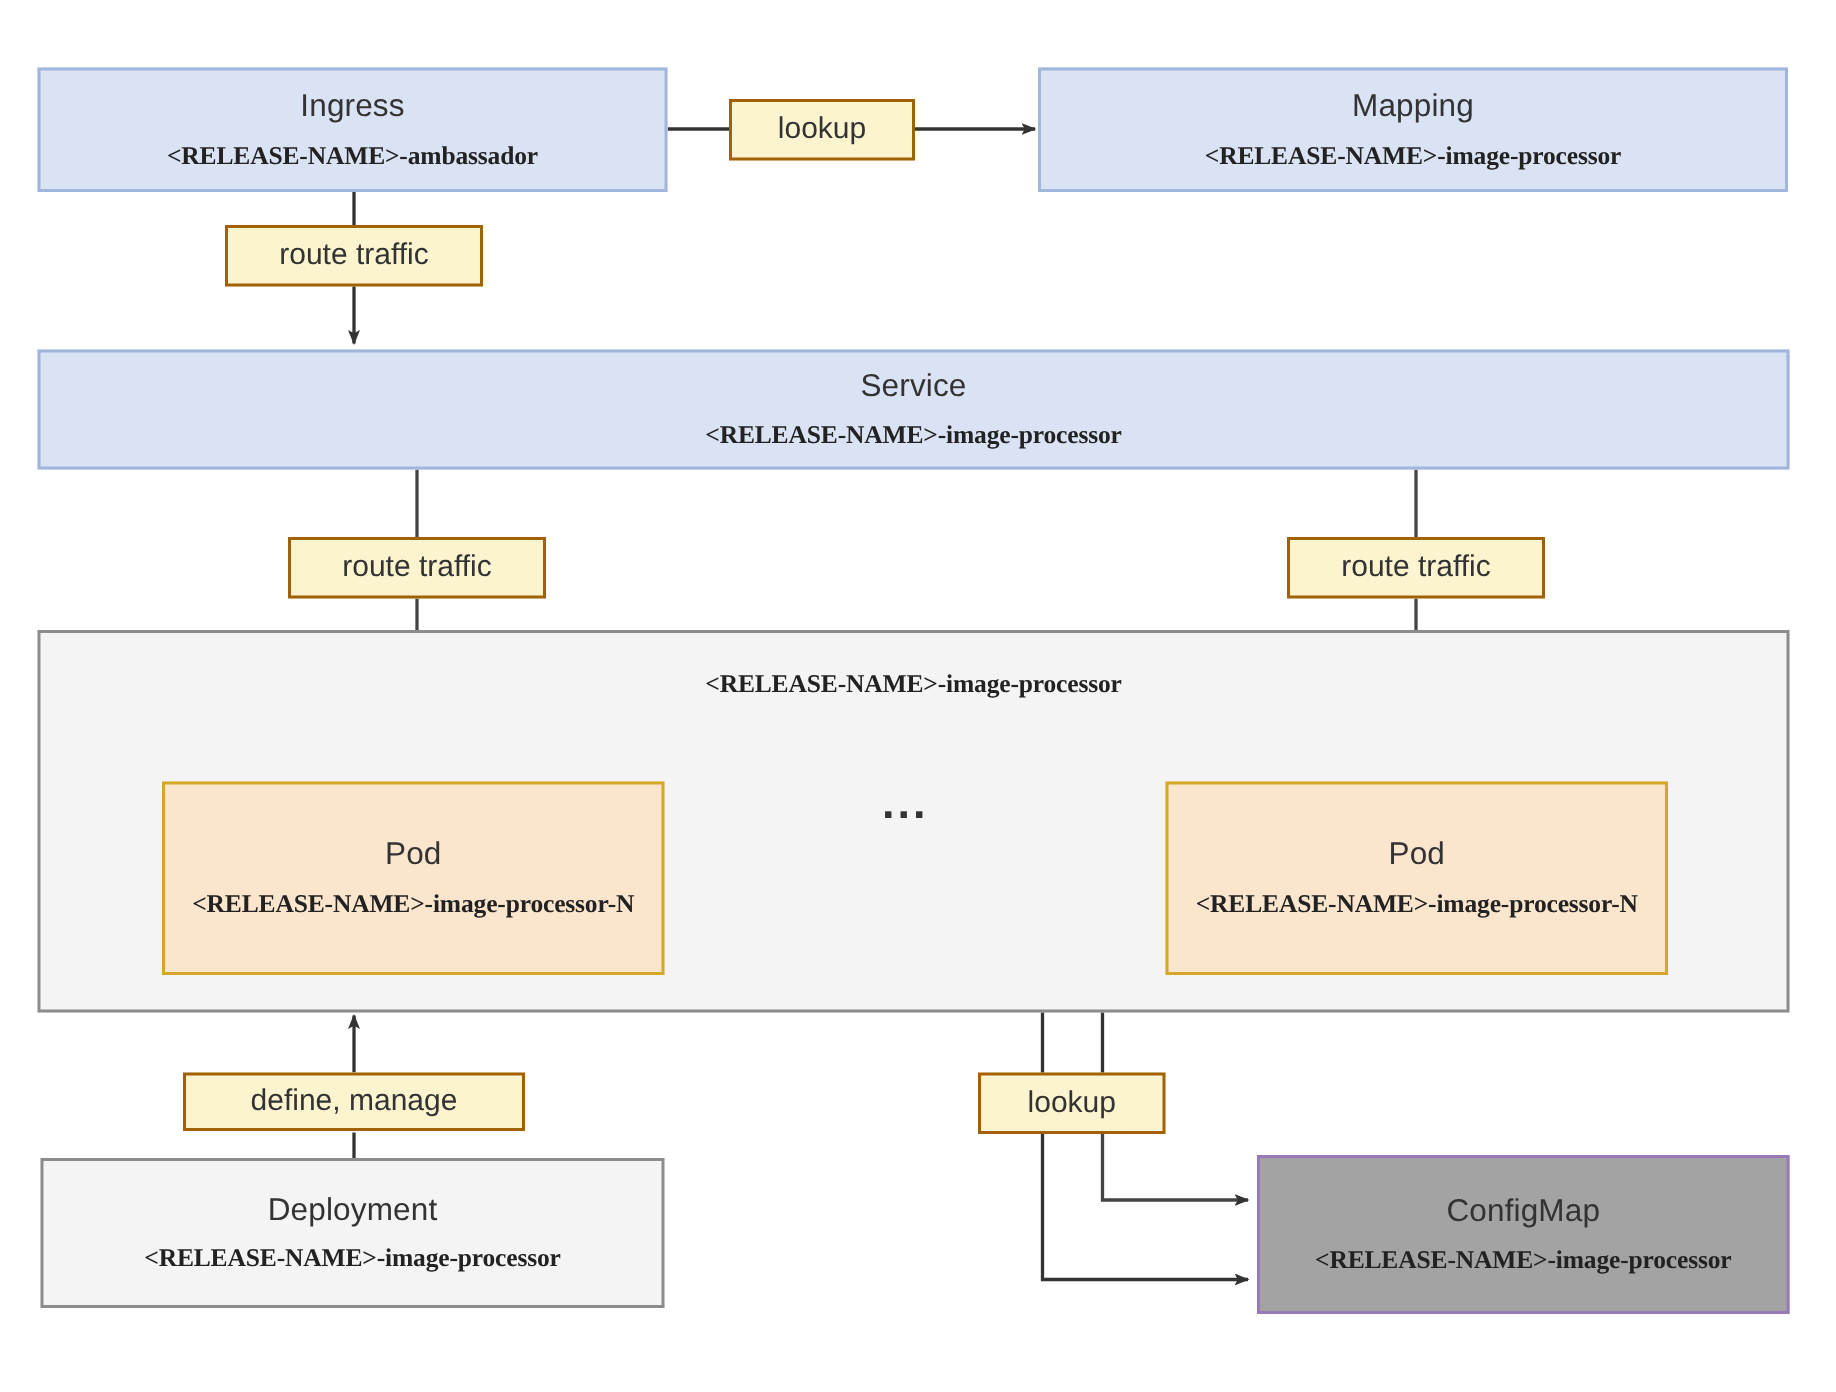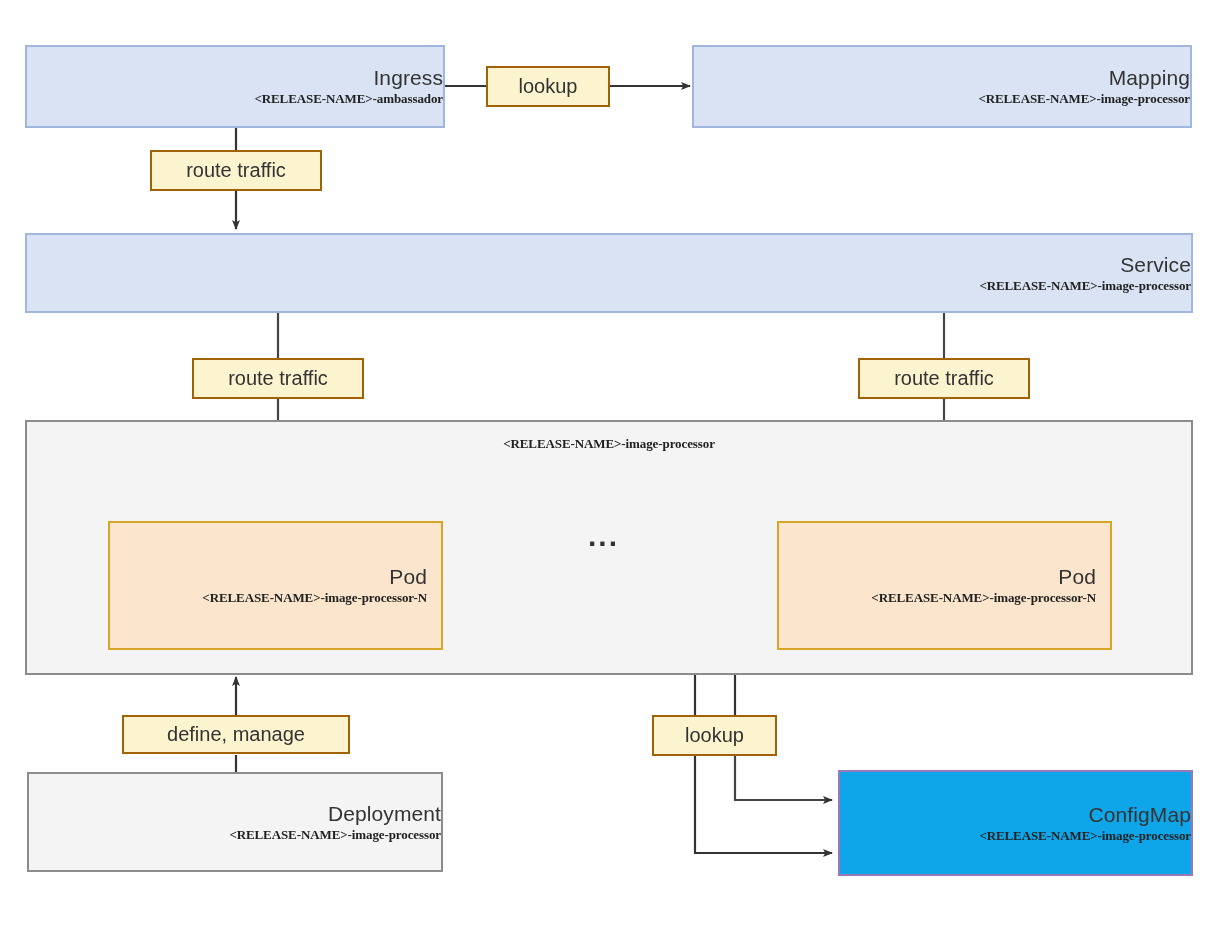--- a/index.html
+++ b/index.html
@@ -24,49 +24,49 @@
     top: 0;
     width: 1224px;
     height: 928px;
     pointer-events: none;
   }
   .node {
     position: absolute;
     box-sizing: border-box;
     display: flex;
     flex-direction: column;
-    align-items: flex-end;
+    align-items: center;
     justify-content: center;
     text-align: center;
     line-height: 1.18;
   }
   .node .title {
     font-size: 21px;
     color: #333333;
     font-weight: normal;
     letter-spacing: 0.1px;
   }
   .node .sub {
     font-family: "Liberation Serif", serif;
-    font-size: 13px;
+    font-size: 17px;
     font-weight: bold;
     color: #222222;
-    margin-top: 0;
+    margin-top: 10px;
     letter-spacing: -0.1px;
   }
   .blue-node {
     background: #dae3f4;
     border: 2px solid #a0b6dd;
   }
   .orange-node {
     background: #fce5cd;
     border: 2px solid #d6a627;
   }
   .purple-node {
-    background: #0ea5e9;
+    background: #a3a3a3;
     border: 2px solid #9a79b8;
   }
   .grey-node {
     background: #f4f4f4;
     border: 2px solid #8c8c8c;
   }
   .group-node {
     background: #f4f4f4;
     border: 2px solid #8c8c8c;
     display: block;

